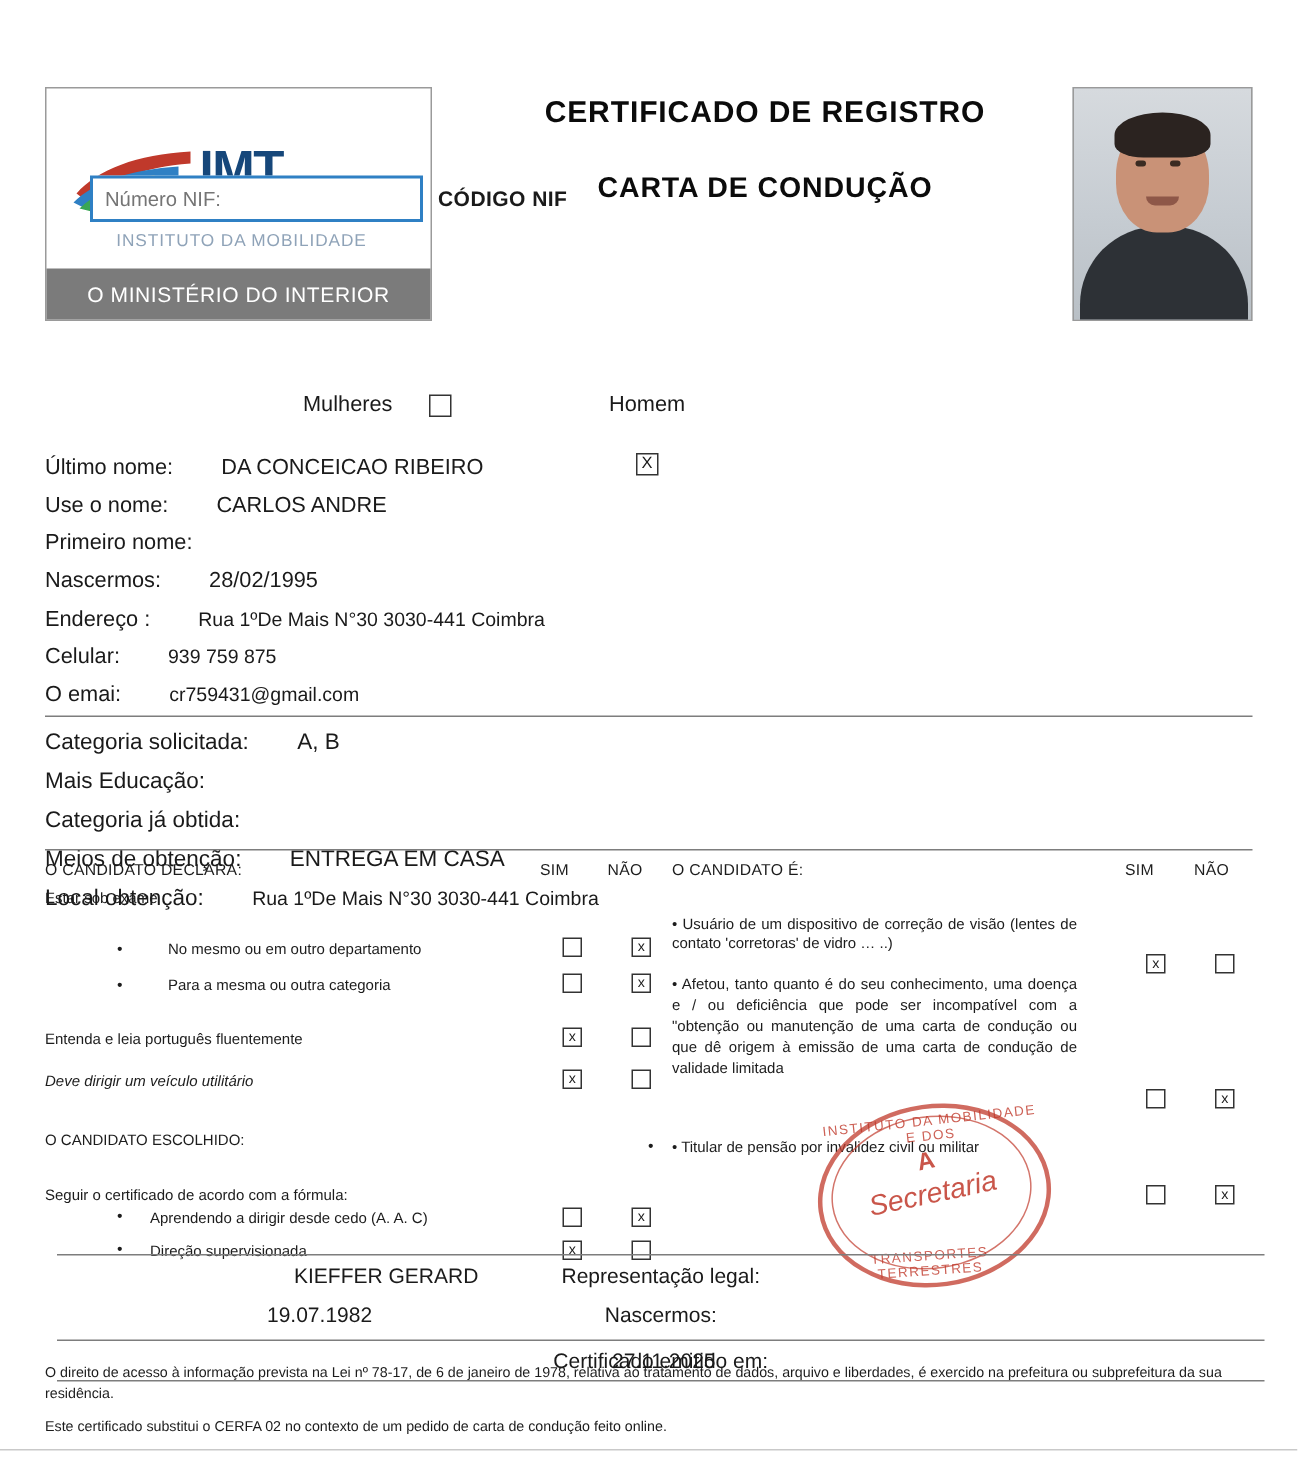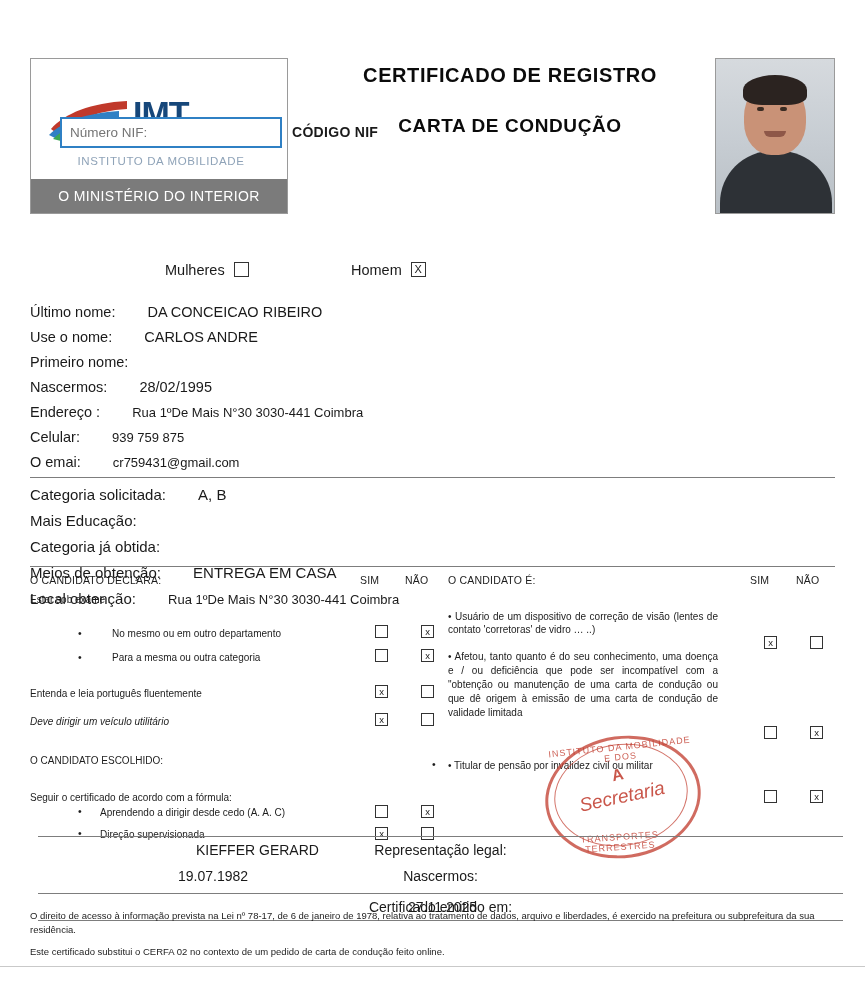--- a/index.html
+++ b/index.html
@@ -197,25 +197,26 @@
   .gender-row {
     position: absolute;
     left: 165px;
     top: 262px;
     width: 400px;
     font-size: 14.5px;
   }
   .gender-item {
     position: absolute;
     display: flex;
-    align-items: flex-start;
-    gap: 9px;
+    align-items: center;
+    gap: 24px;
+    margin-left: 37px;
   }
   .gender-item.women { left: 0; top: 0; }
-  .gender-item.men { left: 186px; top: 0; }
+  .gender-item.men { left: 204px; top: 0; flex-direction: column; }
   .chk {
     display: inline-block;
     width: 15px;
     height: 15px;
     border: 1.3px solid #333;
     box-sizing: border-box;
     text-align: center;
     line-height: 13px;
     font-size: 11px;
     font-family: "Liberation Sans", sans-serif;

